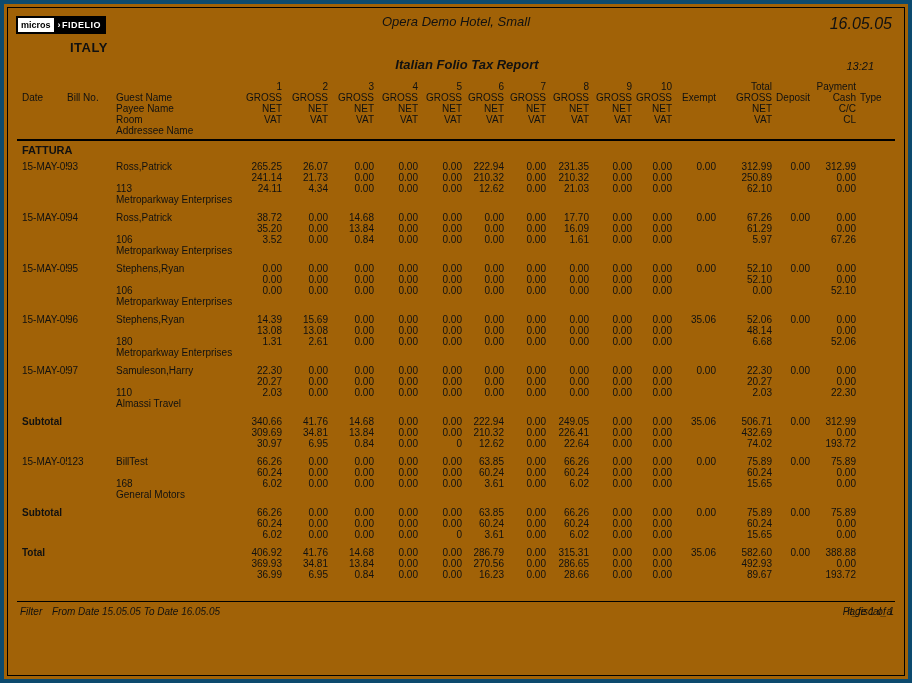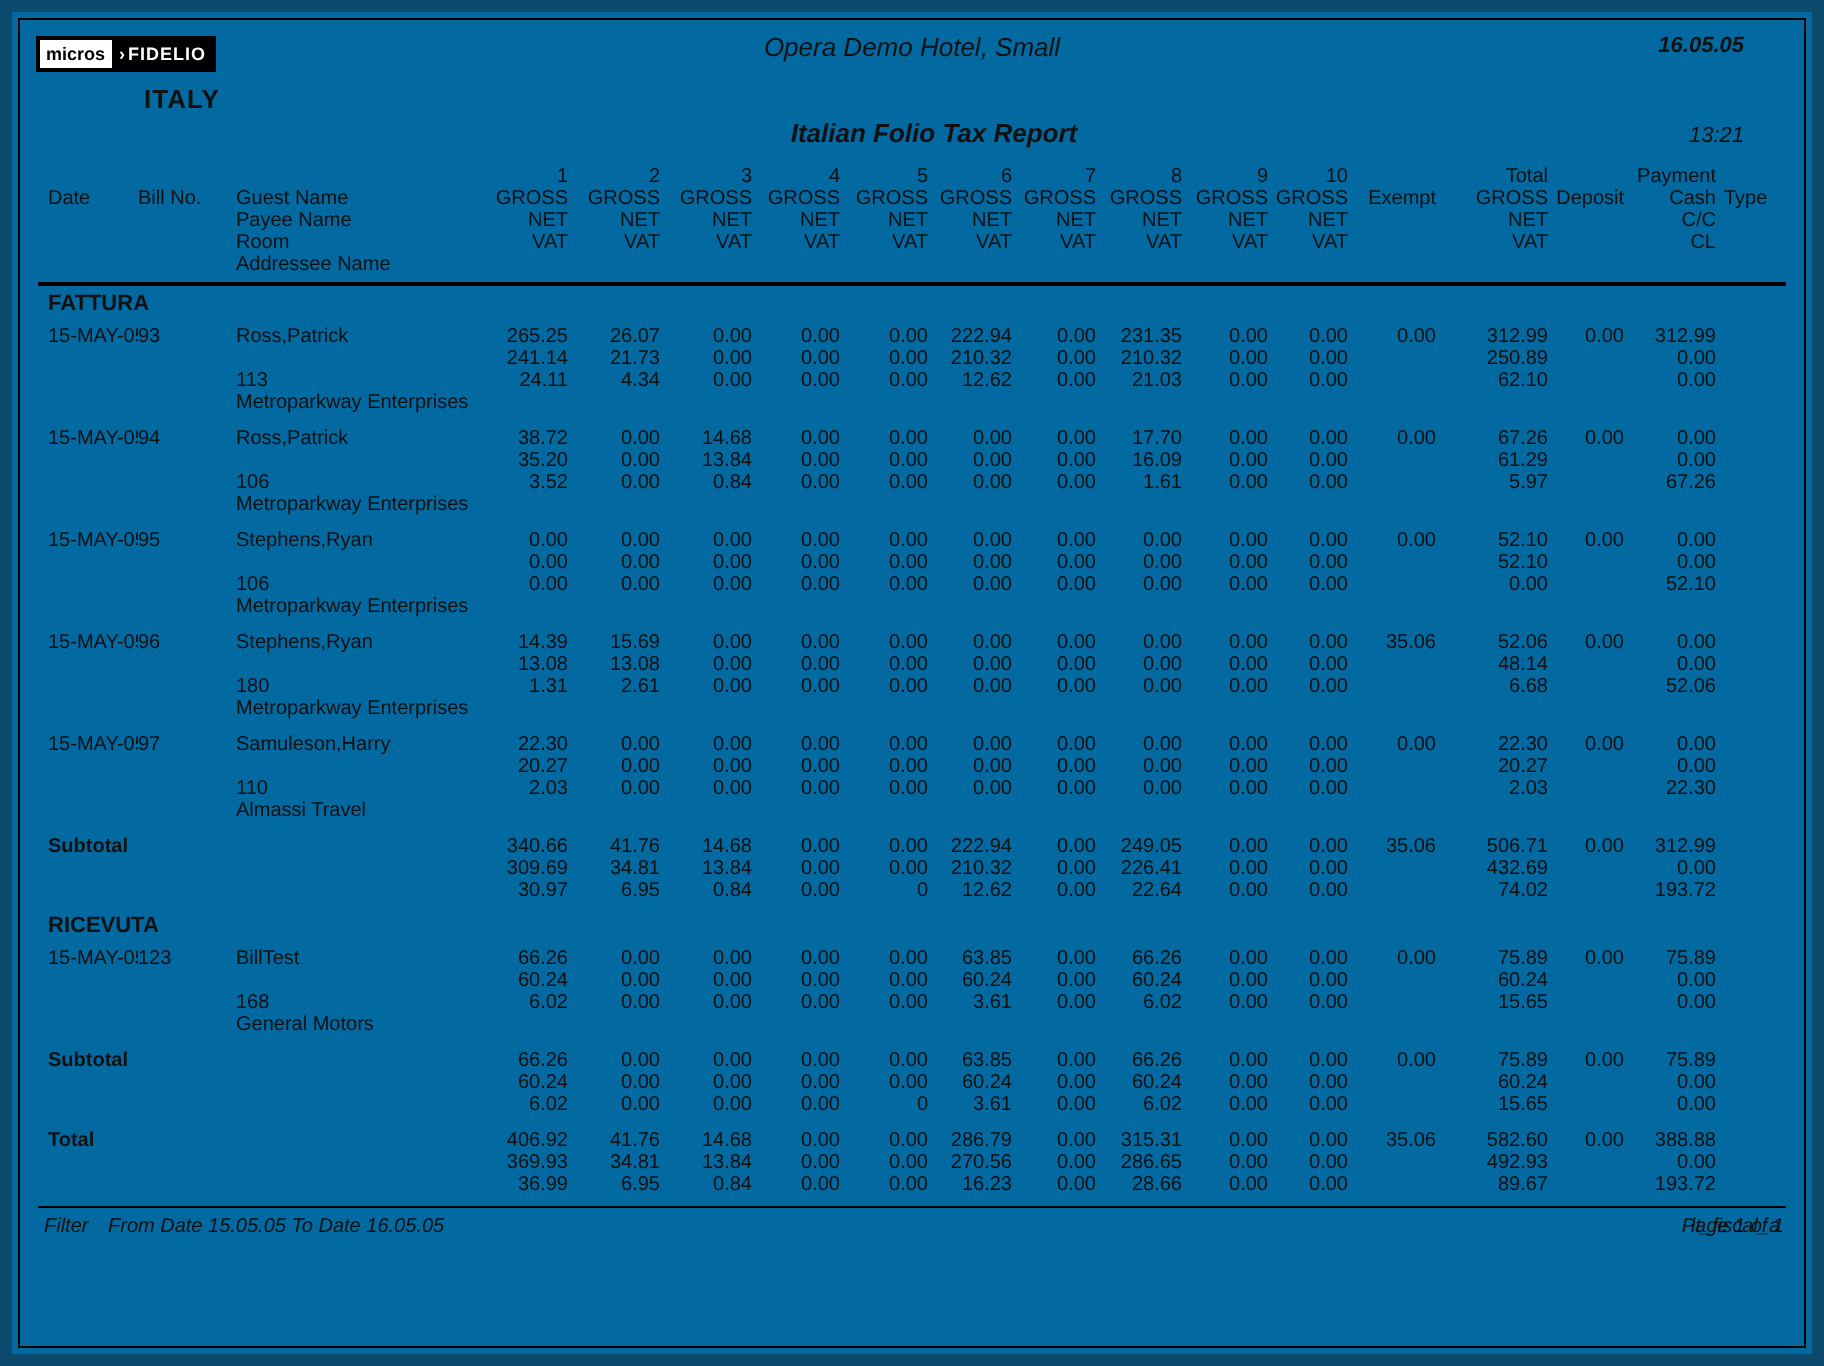--- a/index.html
+++ b/index.html
@@ -1,27 +1,27 @@
 <!DOCTYPE html>
 <html><head>
 <meta charset="utf-8">
 <style>
   html,body{margin:0;padding:0;background:#888;}
-  .page{position:relative;width:912px;height:683px;background:#0369a1;border:6px solid #0c4a6e;
+  .page{position:relative;width:912px;height:683px;background:#a16207;border:4px solid #0c4a6e;
         box-sizing:border-box;font-family:"Liberation Sans",sans-serif;color:#111;overflow:hidden;}
   .page::after{content:"";position:absolute;inset:3px;border:1px solid #000;pointer-events:none;}
   
   .logo{position:absolute;top:12px;left:12px;display:flex;align-items:stretch;font-size:9px;font-weight:bold;line-height:12px;}
   .logo-micros{border:2px solid #000;background:#fff;color:#000;padding:1px 3px;}
   .logo-fidelio{background:#000;color:#fff;padding:1px 5px 1px 2px;display:flex;align-items:center;letter-spacing:.5px;}
   .logo-arrow{margin-right:1px;font-weight:bold;}
   .country{position:absolute;top:36px;left:26px;font-size:13px;font-weight:bold;letter-spacing:.5px;padding-left:40px;}
   .hotel-title{position:absolute;top:10px;left:0;right:0;text-align:center;font-size:13px;font-style:italic;}
   .report-title{position:absolute;top:53px;left:0;right:0;text-align:center;font-size:13px;font-style:italic;font-weight:bold;padding-left:22px;}
-  .report-date{position:absolute;top:11px;right:34px;font-size:11px;font-style:italic;font-weight:bold;}
+  .report-date{position:absolute;top:11px;right:16px;font-size:16px;font-style:italic;}
   .report-time{position:absolute;top:56px;right:34px;font-size:11px;font-style:italic;}
   
   table.report{position:absolute;top:77px;left:13px;width:873px;border-collapse:collapse;table-layout:fixed;}
   table.report td{padding:0;height:11px;line-height:11px;font-size:10px;white-space:nowrap;overflow:hidden;vertical-align:bottom;}
   .c-date{text-align:left;padding-left:5px !important;}
   .c-bill{text-align:left;}
   .c-name{text-align:left;padding-left:4px !important;}
   .c-num{text-align:right;}
   .c-type{text-align:left;padding-left:4px !important;}
   tr.sect td{height:16px;font-size:11px;font-weight:bold;vertical-align:top;}
@@ -654,24 +654,20 @@
           <td class="c-num">0.00</td>
           <td class="c-num"></td>
           <td class="c-num">74.02</td>
           <td class="c-num"></td>
           <td class="c-num">193.72</td>
           <td class="c-type"></td>
         </tr>
         <tr class="sp">
           <td class="c-date" colspan="18" style="height: 7px;"></td>
         </tr>
-        <tr class="sect">
-          <td class="c-date b" colspan="3">RICEVUTA</td>
-          <td class="c-type" colspan="15"></td>
-        </tr>
         <tr>
           <td class="c-date">15-MAY-05</td>
           <td class="c-bill">123</td>
           <td class="c-name">BillTest</td>
           <td class="c-num">66.26</td>
           <td class="c-num">0.00</td>
           <td class="c-num">0.00</td>
           <td class="c-num">0.00</td>
           <td class="c-num">0.00</td>
           <td class="c-num">63.85</td>

